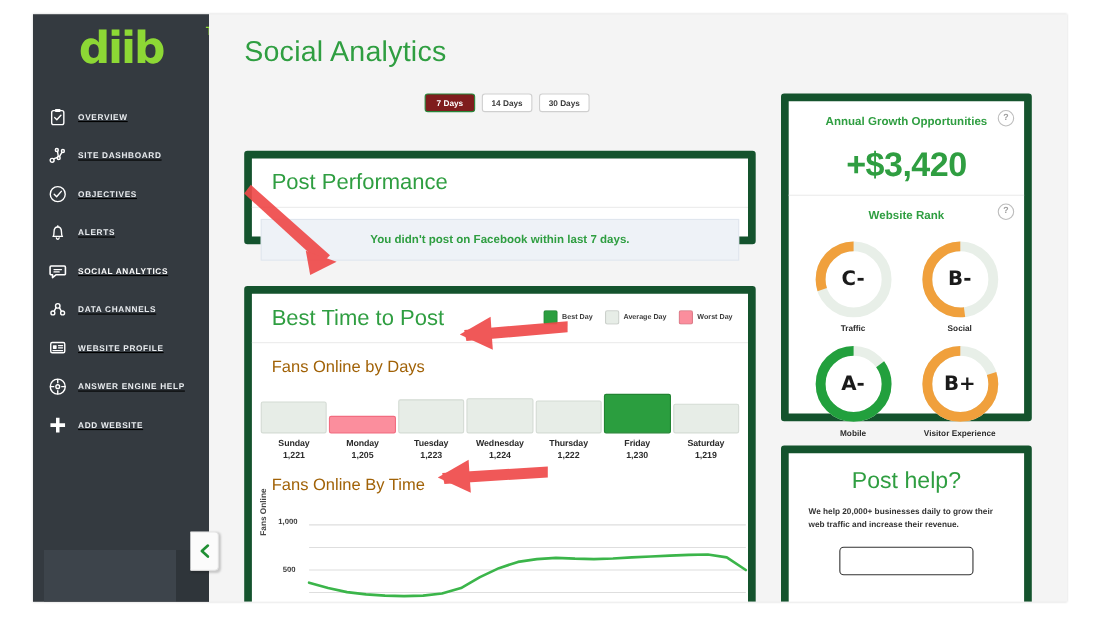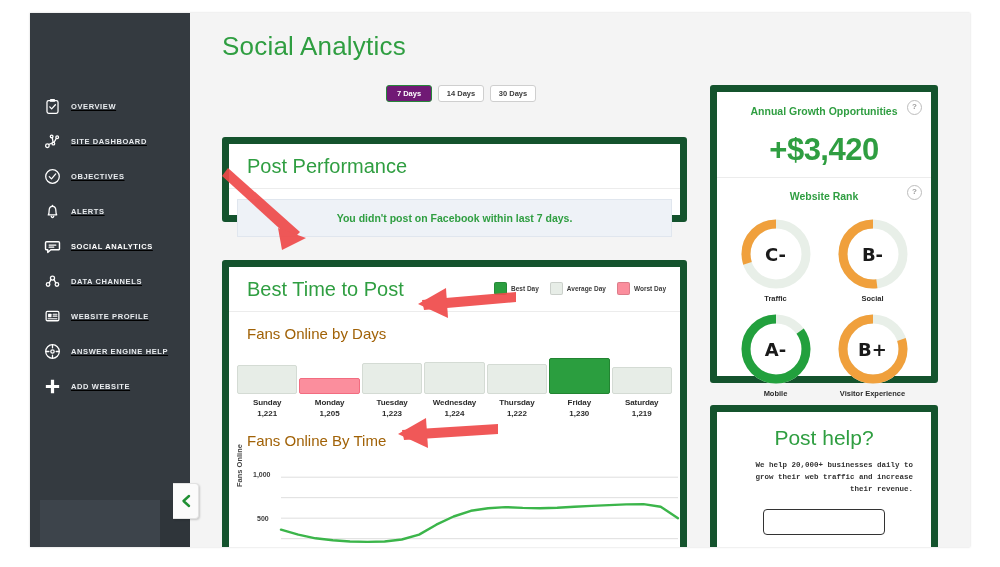--- a/index.html
+++ b/index.html
@@ -170,21 +170,21 @@
     font-size: 7.5px;
     font-weight: bold;
     color: #3b3b3b;
     display: flex;
     align-items: center;
     justify-content: center;
     cursor: pointer;
     box-sizing: border-box;
   }
   .range-tab.active {
-    background: #701a75;
+    background: #7f1d1d;
     border-color: #27863a;
     color: #ffffff;
   }
 
   .card {
     position: absolute;
     background: #ffffff;
     border: 7px solid #14532d;
     border-radius: 3px;
     box-sizing: border-box;
@@ -380,27 +380,26 @@
   }
 
   #card-help { left: 520px; top: 392px; width: 228px; height: 155px; }
   .help-title {
     text-align: center;
     font-size: 21px;
     color: #2f9e41;
     padding-top: 14px;
   }
   .help-body {
-    text-align: right;
+    text-align: left;
     font-size: 7.5px;
     font-weight: bold;
     color: #333;
     line-height: 12px;
     padding: 9px 18px 0 18px;
-    font-family: Liberation Mono, monospace;
   }
   .help-btn {
     margin: 14px auto 0 auto;
     width: 120px;
     height: 24px;
     border: 1px solid #333;
     border-radius: 4px;
     background: #fff;
     cursor: pointer;
   }
@@ -418,20 +417,24 @@
 <body>
 
 <div id="screen">
   <div id="app">
 
     <div id="sidebar">
       <div id="sidebar-inner"></div>
       <div class="sb-bottom-panel"></div>
       <div class="sb-dark-strip"></div>
 
+      <div class="logo-wrap">
+        <span class="logo-text">diib</span>
+        <span class="logo-tm">TM</span>
+      </div>
 
       <div class="nav" id="nav">
           <div class="nav-item">
             <span class="nav-icon">
               <svg width="17" height="17" viewBox="0 0 20 20">
                 <rect x="3.5" y="3" width="13" height="15" rx="2" fill="none" stroke="#ffffff" stroke-width="1.5" stroke-linecap="round" stroke-linejoin="round"></rect>
                 <rect x="7" y="1.2" width="6" height="3.2" rx="1" fill="#fff"></rect>
                 <polyline points="6.8,10.5 9,12.8 13.4,8" fill="none" stroke="#ffffff" stroke-width="1.5" stroke-linecap="round" stroke-linejoin="round"></polyline>
               </svg>
             </span>

